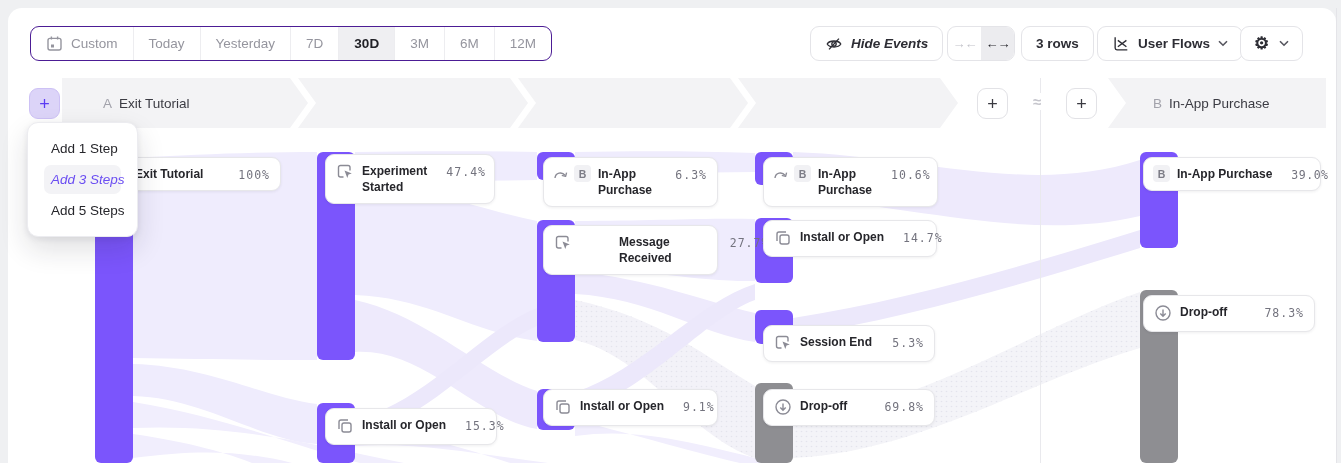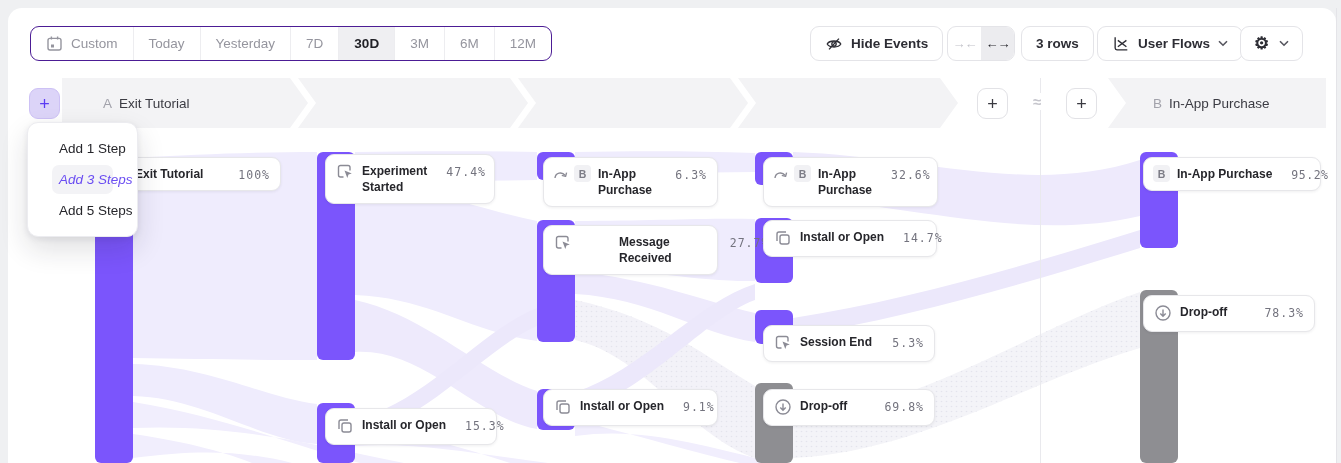--- a/index.html
+++ b/index.html
@@ -54,21 +54,21 @@
     letter-spacing:1px; white-space:nowrap; padding-top:2px; margin-left:12px; }
   .node-icon { flex:0 0 auto; margin-top:-1px; display:flex; align-items:center; gap:5px; }
   .badge-b { display:inline-flex; width:17px; height:17px; border-radius:4px; background:#f1f1f4;
     color:#7c7c86; font-size:10.5px; font-weight:600; align-items:center; justify-content:center; }
 
   
   .menu { position:absolute; left:27px; top:122px; width:111px; background:#fff;
     border:1px solid #ececf0; border-radius:11px; padding:9px 8px;
     box-shadow:0 12px 28px rgba(25,25,46,.14), 0 2px 6px rgba(25,25,46,.08); z-index:20; }
   .menu-item { padding:7px 7px; font-size:13.5px; color:#26262b; border-radius:7px;
-    cursor:pointer; white-space:nowrap; margin:2px 16px;text-align:right; }
+    cursor:pointer; white-space:nowrap; margin:2px 8px;text-align:right; }
   .menu-item.active { background:#f3f3f6; color:#6b4ef2;font-style:italic; }
 
   svg.ic { display:block; }
 </style>
 </head>
 <body>
 
 <div class="page">
   <div class="surface"></div>
 
@@ -128,21 +128,21 @@
         <span>3M</span>
       </div>
     <div class="seg">
         <span>6M</span>
       </div>
     <div class="seg">
         <span>12M</span>
       </div>
   </div>
 
-  <div class="btn" style="left:810px;">
+  <div class="btn" style="left:810px;font-style:italic;">
     <svg class="ic" width="18" height="18" viewBox="0 0 20 20" fill="none" stroke="#2d2d34" stroke-width="1.5">
       <path d="M2.5 10 C5 5.6 15 5.6 17.5 10 C15 14.4 5 14.4 2.5 10 Z"></path>
         <circle cx="10" cy="10" r="2.4"></circle>
         <path d="M4.5 16 L15.5 4"></path>
     </svg>
     <span>Hide Events</span>
   </div>
   <div class="arrow-seg" style="left:947px;">
     <div class="arrow-cell muted">
         <span>→←</span>
@@ -273,21 +273,21 @@
 
   <div class="node-card" style="left:763px; top:157px; width:175px;">
     <span class="node-icon">
       <svg class="ic" width="16" height="14" viewBox="0 0 16 14" fill="none" stroke="#8b8b95" stroke-width="1.4">
         <path d="M2 11 C2.5 5.5 9 4.5 12 8.3"></path>
           <path d="M13.6 5.6 L12.6 9.4 L8.8 8.4" stroke-linejoin="round"></path>
       </svg>
       <span class="badge-b">B</span>
     </span>
     <span class="node-name">In-App Purchase</span>
-    <span class="node-value">32.6%</span>
+    <span class="node-value">10.6%</span>
   </div>
 
   <div class="node-card" style="left:763px; top:220px; width:174px;">
     <span class="node-icon">
       <svg class="ic" width="20" height="20" viewBox="0 0 20 20" fill="none" stroke="#8b8b95" stroke-width="1.4">
         <path d="M4 13 V6 a2 2 0 0 1 2 -2 h7"></path>
           <rect x="7" y="7" width="9" height="9" rx="2"></rect>
       </svg>
     </span>
     <span class="node-name nowrap">Install or Open</span>
@@ -314,21 +314,21 @@
     </span>
     <span class="node-name nowrap">Drop-off</span>
     <span class="node-value">69.8%</span>
   </div>
 
   <div class="node-card" style="left:1143px; top:157px; width:178px;">
     <span class="node-icon">
       <span class="badge-b">B</span>
     </span>
     <span class="node-name nowrap">In-App Purchase</span>
-    <span class="node-value" style="letter-spacing:0.5px;">95.2%</span>
+    <span class="node-value" style="letter-spacing:0.5px;">39.0%</span>
   </div>
 
   <div class="node-card" style="left:1143px; top:295px; width:172px;">
     <span class="node-icon">
       <svg class="ic" width="20" height="20" viewBox="0 0 20 20" fill="none" stroke="#8b8b95" stroke-width="1.4">
         <circle cx="10" cy="10" r="7"></circle>
           <path d="M10 6.6 V13 M7.3 10.6 L10 13.3 L12.7 10.6"></path>
       </svg>
     </span>
     <span class="node-name nowrap">Drop-off</span>

